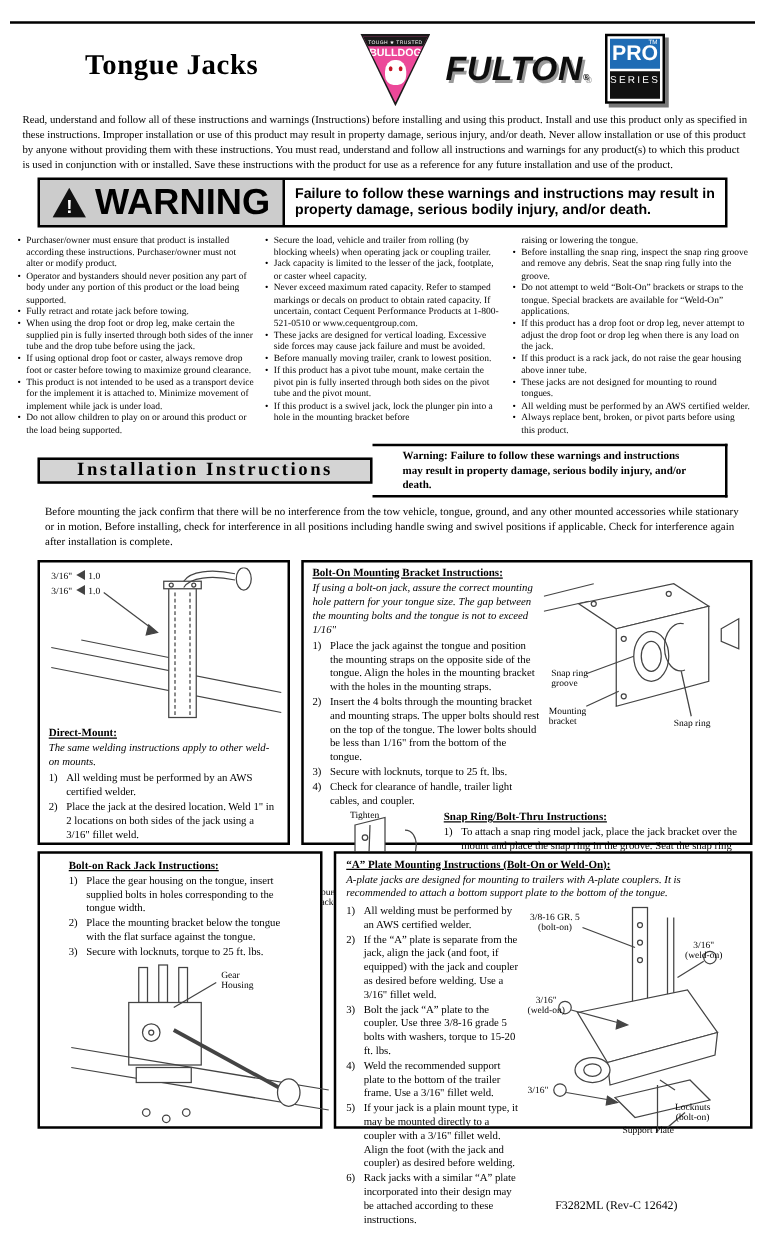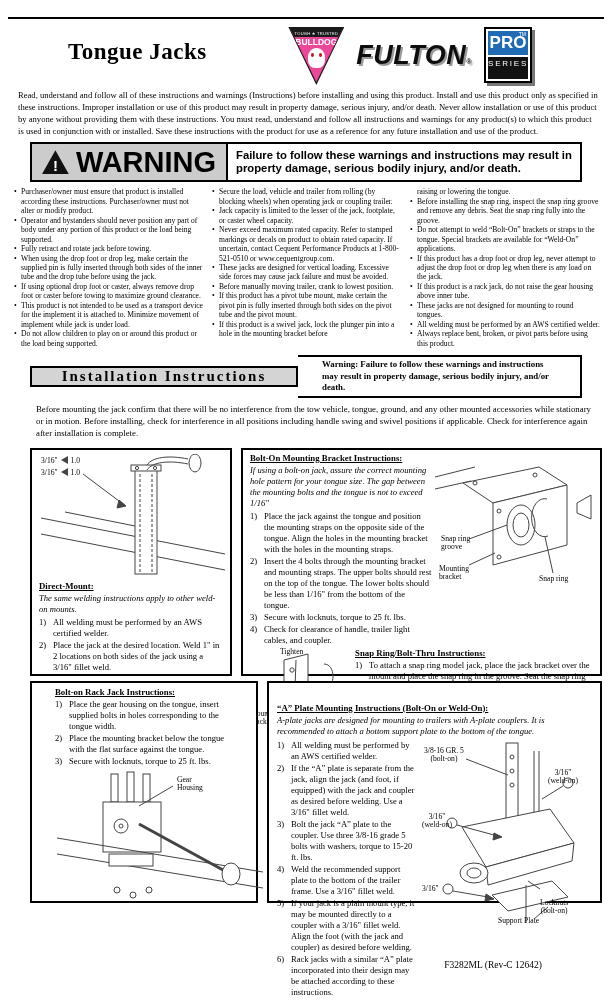--- a/index.html
+++ b/index.html
@@ -51,21 +51,21 @@
   .inst-warn{flex:1;border:2px solid #000;border-left:none;padding:2px 24px;display:flex;align-items:center;font-weight:bold;font-size:8.8px;line-height:1.3}
   .inst-intro{margin:5px 14px 0 36px;font-size:8.8px;line-height:1.4}
 
   
   .grid1{display:flex;gap:9px;margin:8px 10px 0 30px;height:228px}
   .grid2{display:flex;gap:9px;margin:5px 10px 0 30px;height:222px}
   .box{border:2px solid #000;background:#fff;position:relative}
   .box1{width:202px;flex:none;padding:4px 7px}
   .box2{flex:1;padding:3px 7px}
   .box3{width:228px;flex:none;padding:4px 23px}
-  .box4{flex:1;padding:20px 8px}
+  .box4{flex:1;padding:3px 8px}
   .bhead{font-size:8.8px;font-weight:bold;text-decoration:underline;line-height:1.3}
   .note{font-size:8.6px;font-style:italic;line-height:1.28;margin:1px 0 2px}
   .step{display:flex;font-size:8.6px;line-height:1.28;margin-top:1px}
   .snum{flex:none;width:14px}
   .stext{flex:1}
   .diag{position:relative}
   .diag svg{display:block}
   .dlabel{position:absolute;font-size:7.6px;line-height:1.12;white-space:pre-line}
 
   .dm-diag{height:124px;margin-bottom:3px}

